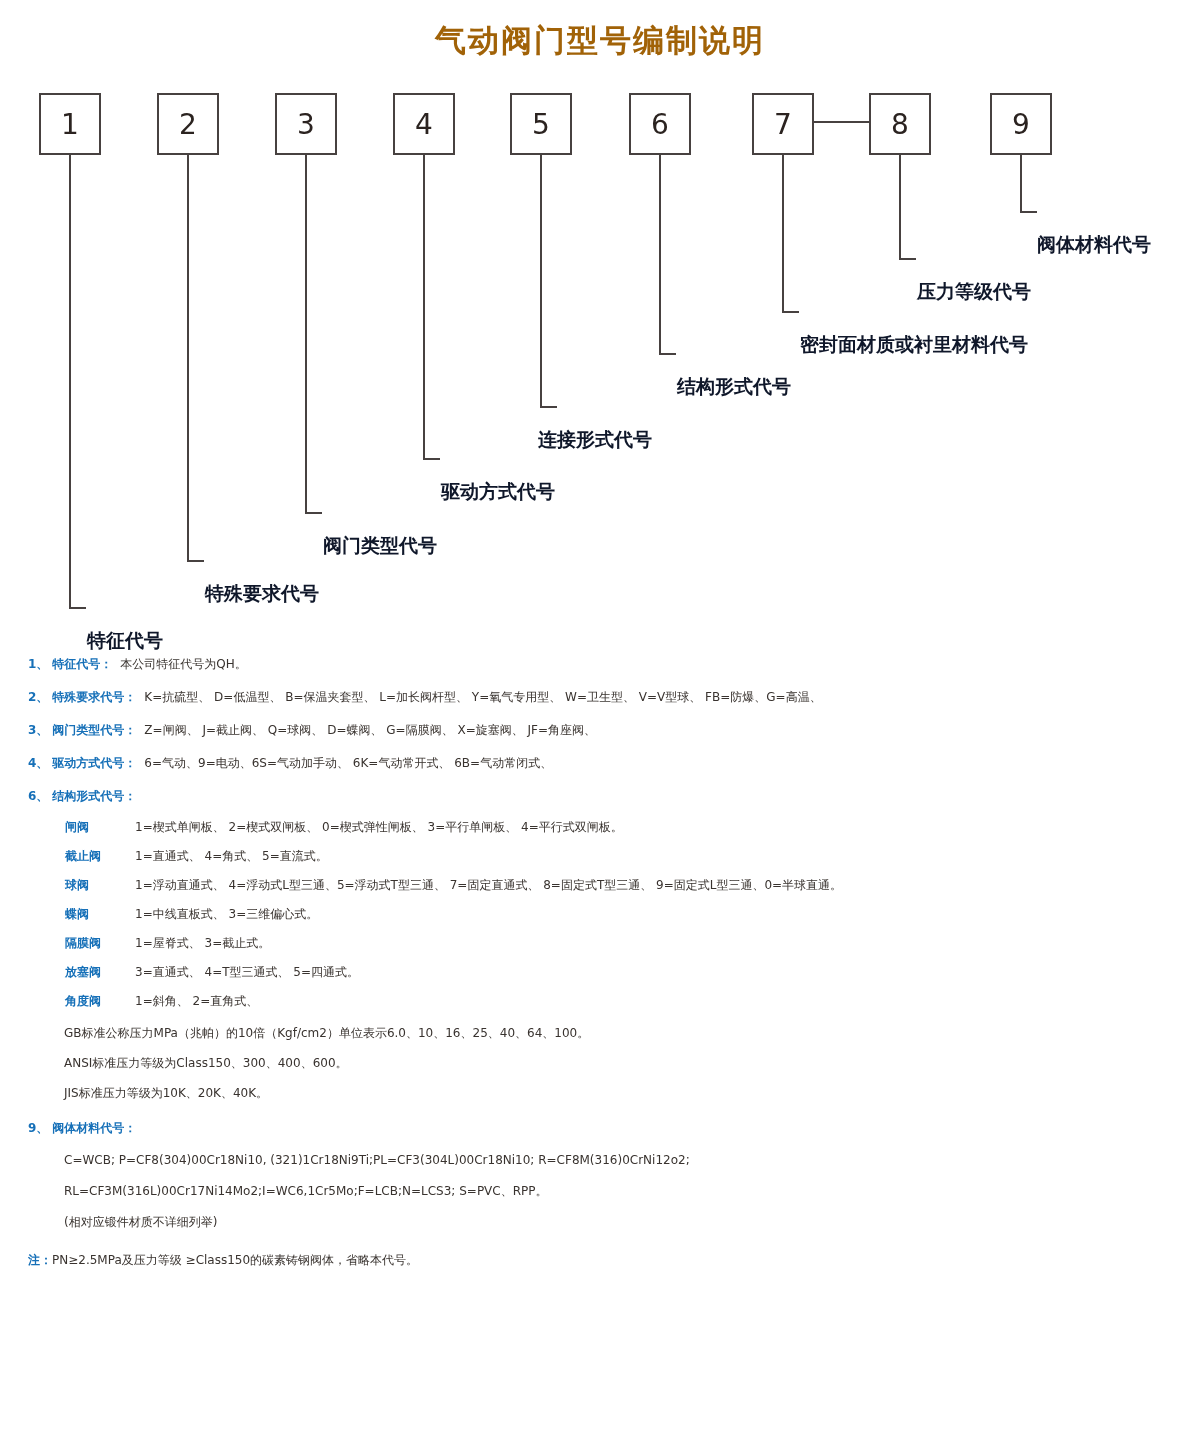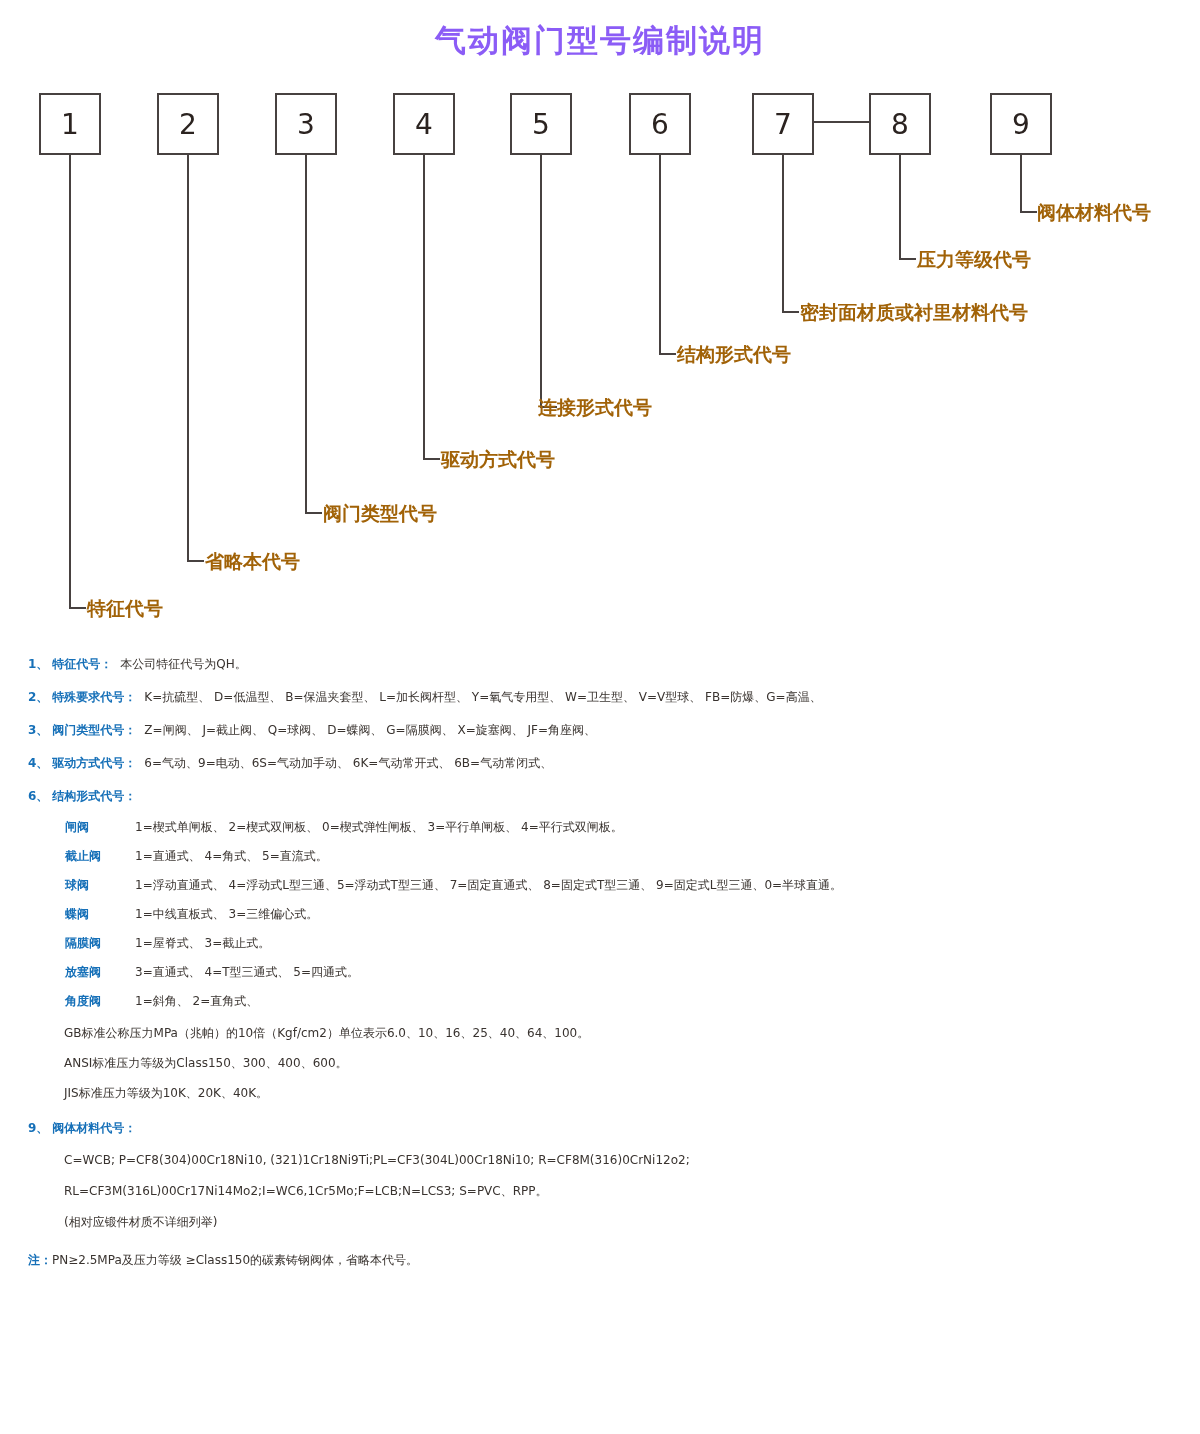--- a/index.html
+++ b/index.html
@@ -3,40 +3,40 @@
 <meta charset="utf-8">
 <style>
   html,body{margin:0;padding:0;background:#ffffff;}
   .page{
     position:relative;width:1200px;height:1434px;background:#fff;overflow:hidden;
     font-family:"DejaVu Sans","Liberation Sans",sans-serif;color:#39332f;
   }
   
   .title{
     position:absolute;top:20px;left:0;width:100%;text-align:center;
-    font-size:31px;font-weight:bold;color:#8b5cf6;letter-spacing:2px;
+    font-size:31px;font-weight:bold;color:#a16207;letter-spacing:2px;
   }
   
   .nbox{
     position:absolute;top:93px;width:58px;height:58px;
     border:2px solid #474140;background:#fff;
     display:flex;align-items:center;justify-content:center;
     font-size:28px;color:#2b2320;
   }
   .b1{left:39px}.b2{left:157px}.b3{left:275px}.b4{left:393px}.b5{left:510px}
   .b6{left:629px}.b7{left:752px}.b8{left:869px}.b9{left:990px}
   .stem{
     position:absolute;top:155px;width:15px;
     border-left:2px solid #474140;border-bottom:2px solid #474140;
   }
   .s1{left:69px;height:452px}.s2{left:187px;height:405px}.s3{left:305px;height:357px}
   .s4{left:423px;height:303px}.s5{left:540px;height:251px}.s6{left:659px;height:198px}
   .s7{left:782px;height:156px}.s8{left:899px;height:103px}.s9{left:1020px;height:56px}
   .blabel{
-    position:absolute;font-size:19px;font-weight:bold;color:#a16207;white-space:nowrap;
+    position:absolute;font-size:19px;font-weight:bold;color:#0f172a;white-space:nowrap;margin-top:32px;
   }
   .l1{left:87px;top:596px}.l2{left:205px;top:549px}.l3{left:323px;top:501px}
   .l4{left:441px;top:447px}.l5{left:538px;top:395px}.l6{left:677px;top:342px}
   .l7{left:800px;top:300px}.l8{left:917px;top:247px}.l9{left:1037px;top:200px}
   .connector{
     position:absolute;top:121px;left:814px;width:55px;height:2px;background:#474140;
   }
   
   .textblock{position:absolute;top:648px;left:28px;right:10px;font-size:12px;}
   .tline{line-height:33px;white-space:nowrap;}
@@ -75,21 +75,21 @@
   <div class="stem s2"></div>
   <div class="stem s3"></div>
   <div class="stem s4"></div>
   <div class="stem s5"></div>
   <div class="stem s6"></div>
   <div class="stem s7"></div>
   <div class="stem s8"></div>
   <div class="stem s9"></div>
 
   <div class="blabel l1">特征代号</div>
-  <div class="blabel l2">省略本代号</div>
+  <div class="blabel l2">特殊要求代号</div>
   <div class="blabel l3">阀门类型代号</div>
   <div class="blabel l4">驱动方式代号</div>
   <div class="blabel l5">连接形式代号</div>
   <div class="blabel l6">结构形式代号</div>
   <div class="blabel l7">密封面材质或衬里材料代号</div>
   <div class="blabel l8">压力等级代号</div>
   <div class="blabel l9">阀体材料代号</div>
 
   <div class="textblock">
 

